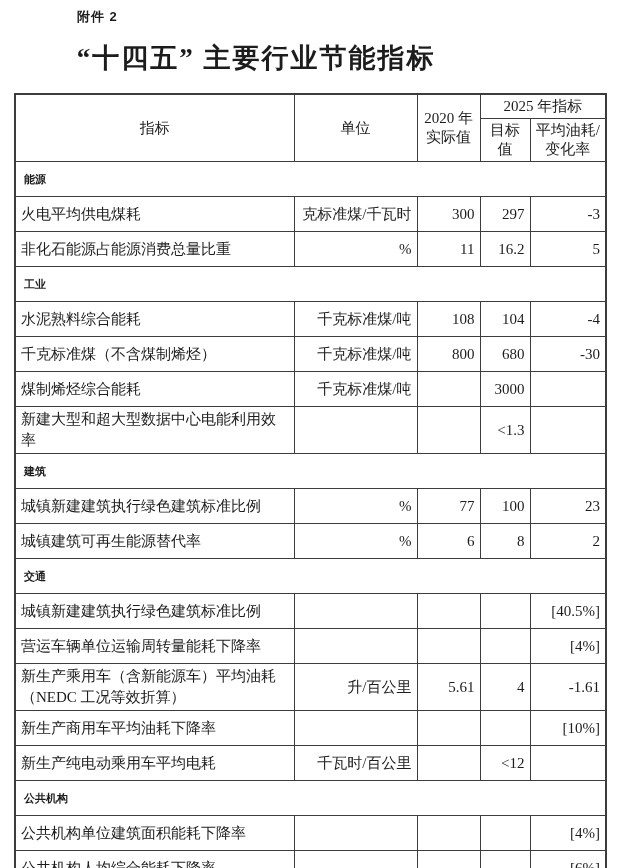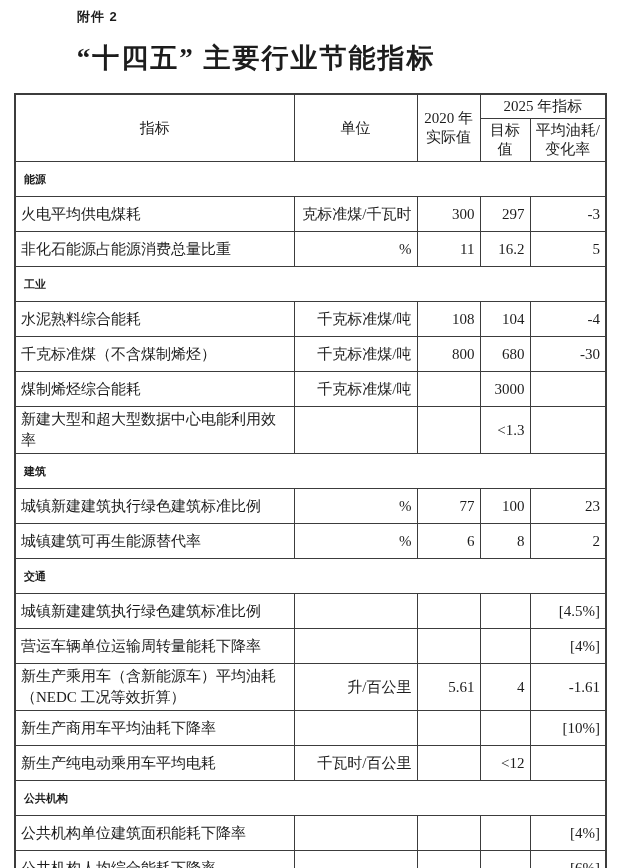--- a/index.html
+++ b/index.html
@@ -142,21 +142,21 @@
         <td class="ctr">2</td>
       </tr>
       <tr>
         <td colspan="5" class="section">交通</td>
       </tr>
       <tr>
         <td class="ind">城镇新建建筑执行绿色建筑标准比例</td>
         <td class="ctr"></td>
         <td class="ctr"></td>
         <td class="ctr"></td>
-        <td class="ctr">[4.5%]</td>
+        <td class="ctr">[40.5%]</td>
       </tr>
       <tr>
         <td class="ind">营运车辆单位运输周转量能耗下降率</td>
         <td class="ctr"></td>
         <td class="ctr"></td>
         <td class="ctr"></td>
         <td class="ctr">[4%]</td>
       </tr>
       <tr>
         <td class="ind">新生产乘用车（含新能源车）平均油耗（NEDC 工况等效折算）</td>

